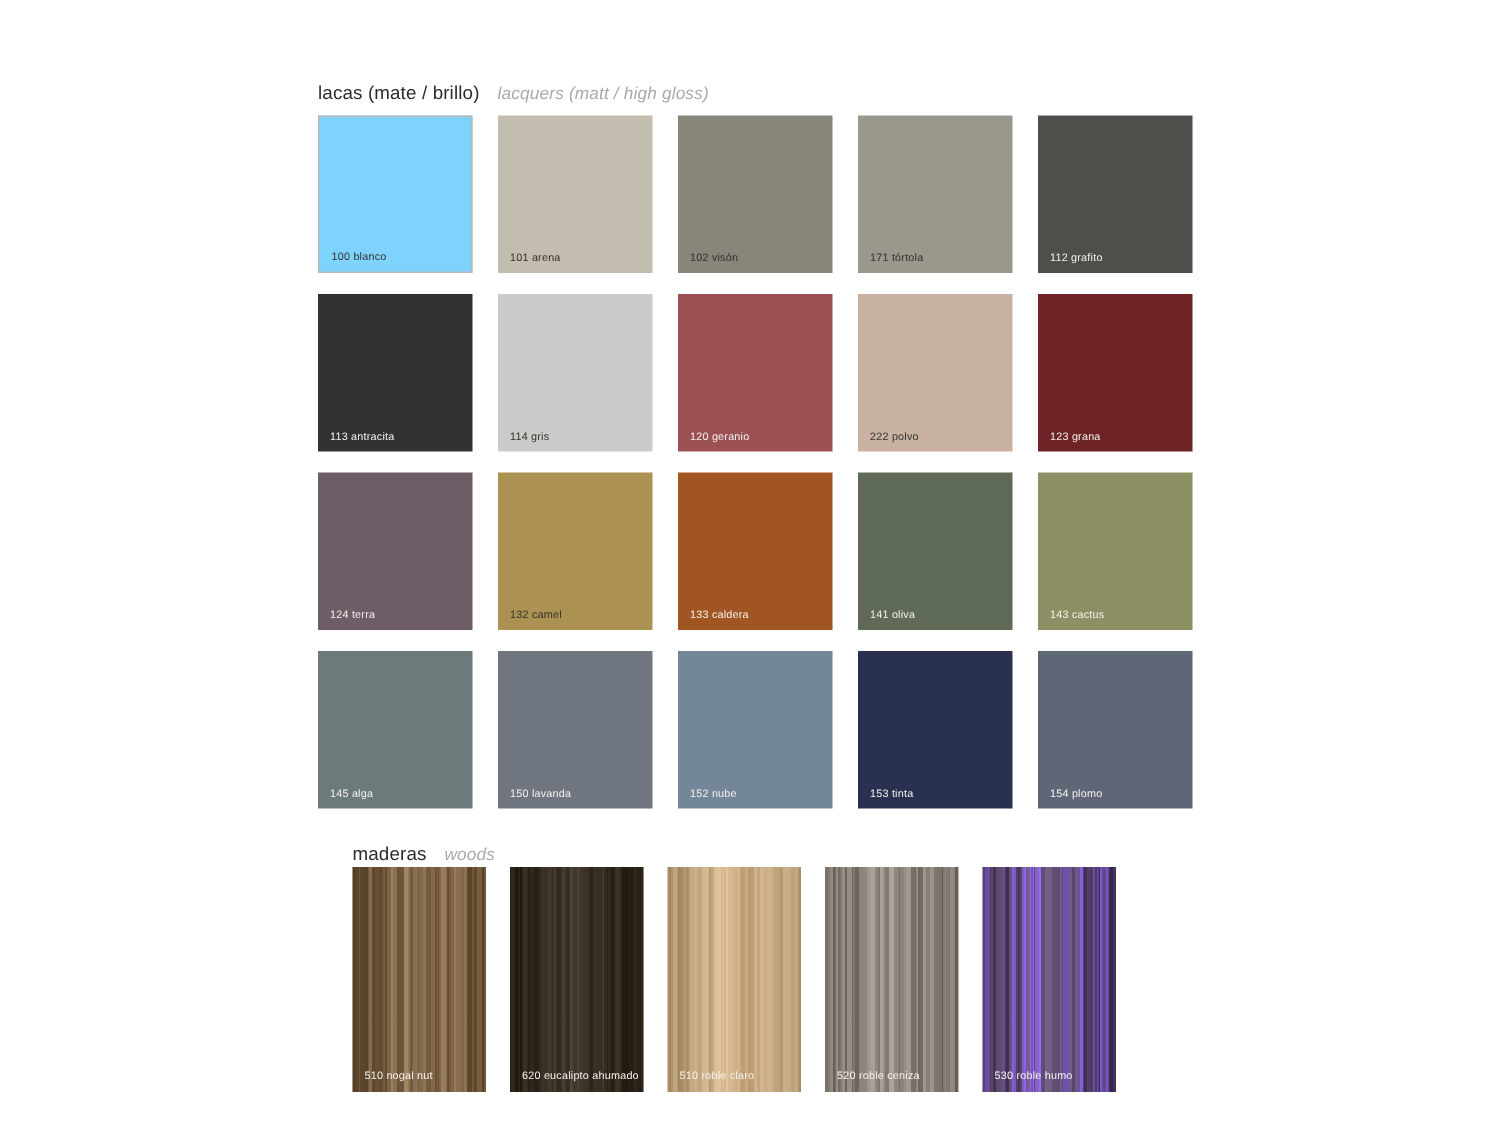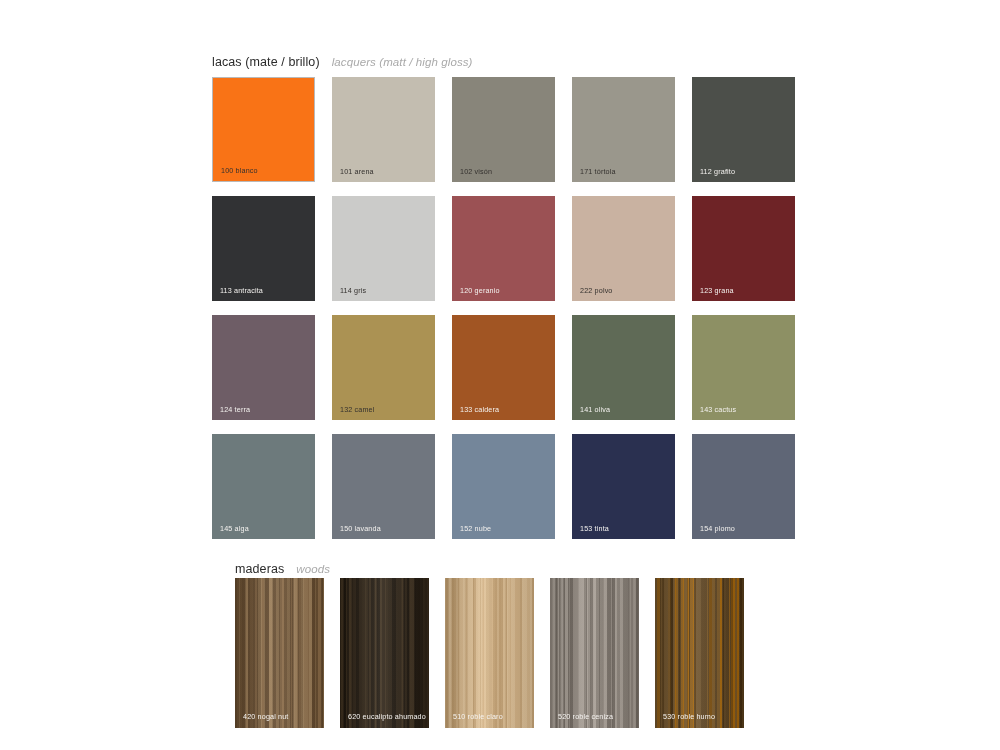--- a/index.html
+++ b/index.html
@@ -109,21 +109,21 @@
 <body>
 
 <div class="page">
 
   <div class="section-head" id="lacquers-head">
     <span class="section-title-es">lacas (mate / brillo)</span>
     <span class="section-title-en">lacquers (matt / high gloss)</span>
   </div>
 
   <div class="lacquer-grid" id="lacquer-grid">
-      <div class="swatch light bordered" style="background: #f97316;">
+      <div class="swatch light bordered" style="background: #7dd3fc;">
         <span class="label">100 blanco</span>
       </div>
       <div class="swatch light" style="background: rgb(195, 189, 176);">
         <span class="label">101 arena</span>
       </div>
       <div class="swatch light" style="background: rgb(136, 133, 122);">
         <span class="label">102 visón</span>
       </div>
       <div class="swatch light" style="background: rgb(154, 151, 140);">
         <span class="label">171 tórtola</span>
@@ -181,41 +181,41 @@
   <div class="section-head" id="woods-head">
     <span class="section-title-es">maderas</span>
     <span class="section-title-en">woods</span>
   </div>
 
   <div class="woods-grid" id="woods-grid">
       <div class="wood" style="background: rgb(138, 106, 70);">
         <div class="grain" style="background-image: linear-gradient(90deg, rgb(79, 56, 31) 0%, rgb(79, 56, 31) 2.51%, rgb(79, 56, 31) 2.51%, rgb(79, 56, 31) 4.74%, rgb(79, 56, 31) 4.74%, rgb(79, 56, 31) 7.67%, rgb(79, 56, 31) 7.67%, rgb(79, 56, 31) 10.9%, rgb(79, 56, 31) 10.9%, rgb(79, 56, 31) 11.82%, rgb(79, 56, 31) 11.82%, rgb(79, 56, 31) 12.61%, transparent 12.61%, transparent 14.75%, rgb(79, 56, 31) 14.75%, rgb(79, 56, 31) 16.11%, rgb(79, 56, 31) 16.11%, rgb(79, 56, 31) 18.98%, rgb(79, 56, 31) 18.98%, rgb(79, 56, 31) 22.49%, transparent 22.49%, transparent 23.9%, transparent 23.9%, transparent 24.57%, rgb(79, 56, 31) 24.57%, rgb(79, 56, 31) 26.57%, rgb(79, 56, 31) 26.57%, rgb(79, 56, 31) 28.72%, rgb(168, 138, 99) 28.72%, rgb(168, 138, 99) 30.35%, transparent 30.35%, transparent 32.24%, rgb(168, 138, 99) 32.24%, rgb(168, 138, 99) 33.68%, rgb(79, 56, 31) 33.68%, rgb(79, 56, 31) 37.31%, rgb(79, 56, 31) 37.31%, rgb(79, 56, 31) 38.34%, rgb(168, 138, 99) 38.34%, rgb(168, 138, 99) 41.88%, rgb(168, 138, 99) 41.88%, rgb(168, 138, 99) 43.21%, rgb(79, 56, 31) 43.21%, rgb(79, 56, 31) 46.92%, rgb(79, 56, 31) 46.92%, rgb(79, 56, 31) 50.04%, transparent 50.04%, transparent 52.24%, transparent 52.24%, transparent 53.62%, transparent 53.62%, transparent 54.86%, rgb(79, 56, 31) 54.86%, rgb(79, 56, 31) 55.78%, rgb(79, 56, 31) 55.78%, rgb(79, 56, 31) 57.28%, rgb(79, 56, 31) 57.28%, rgb(79, 56, 31) 59.47%, rgb(79, 56, 31) 59.47%, rgb(79, 56, 31) 61.2%, rgb(79, 56, 31) 61.2%, rgb(79, 56, 31) 63.15%, transparent 63.15%, transparent 63.77%, rgb(79, 56, 31) 63.77%, rgb(79, 56, 31) 66.29%, rgb(168, 138, 99) 66.29%, rgb(168, 138, 99) 70.07%, transparent 70.07%, transparent 70.86%, rgb(79, 56, 31) 70.86%, rgb(79, 56, 31) 72.01%, transparent 72.01%, transparent 73.7%, rgb(168, 138, 99) 73.7%, rgb(168, 138, 99) 77.47%, transparent 77.47%, transparent 79.34%, transparent 79.34%, transparent 82.46%, transparent 82.46%, transparent 83.51%, rgb(168, 138, 99) 83.51%, rgb(168, 138, 99) 86.08%, rgb(79, 56, 31) 86.08%, rgb(79, 56, 31) 88.82%, rgb(79, 56, 31) 88.82%, rgb(79, 56, 31) 92.08%, rgb(79, 56, 31) 92.08%, rgb(79, 56, 31) 93.18%, transparent 93.18%, transparent 94.8%, transparent 94.8%, transparent 96.7%, rgb(79, 56, 31) 96.7%, rgb(79, 56, 31) 98.43%, rgb(168, 138, 99) 98.43%, rgb(168, 138, 99) 99.26%, rgb(168, 138, 99) 99.26%, rgb(168, 138, 99) 100%); opacity: 0.55;"></div>
         <div class="grain" style="background-image: linear-gradient(90deg, rgb(79, 56, 31) 0%, rgb(79, 56, 31) 2.09%, transparent 2.09%, transparent 4.72%, rgb(168, 138, 99) 4.72%, rgb(168, 138, 99) 5.48%, transparent 5.48%, transparent 6.86%, transparent 6.86%, transparent 8.29%, rgb(79, 56, 31) 8.29%, rgb(79, 56, 31) 11.4%, rgb(168, 138, 99) 11.4%, rgb(168, 138, 99) 14.87%, rgb(79, 56, 31) 14.87%, rgb(79, 56, 31) 17.21%, transparent 17.21%, transparent 19.79%, rgb(79, 56, 31) 19.79%, rgb(79, 56, 31) 22.84%, rgb(79, 56, 31) 22.84%, rgb(79, 56, 31) 26.06%, rgb(168, 138, 99) 26.06%, rgb(168, 138, 99) 29.5%, transparent 29.5%, transparent 30.68%, transparent 30.68%, transparent 32.61%, rgb(79, 56, 31) 32.61%, rgb(79, 56, 31) 36.18%, rgb(79, 56, 31) 36.18%, rgb(79, 56, 31) 38.3%, transparent 38.3%, transparent 41.04%, transparent 41.04%, transparent 41.86%, rgb(79, 56, 31) 41.86%, rgb(79, 56, 31) 45.61%, rgb(168, 138, 99) 45.61%, rgb(168, 138, 99) 49.14%, rgb(79, 56, 31) 49.14%, rgb(79, 56, 31) 51.8%, rgb(79, 56, 31) 51.8%, rgb(79, 56, 31) 52.52%, transparent 52.52%, transparent 54.67%, transparent 54.67%, transparent 58.43%, rgb(168, 138, 99) 58.43%, rgb(168, 138, 99) 62.15%, rgb(79, 56, 31) 62.15%, rgb(79, 56, 31) 65.02%, rgb(168, 138, 99) 65.02%, rgb(168, 138, 99) 67.01%, transparent 67.01%, transparent 68%, transparent 68%, transparent 71.57%, rgb(79, 56, 31) 71.57%, rgb(79, 56, 31) 73.18%, rgb(79, 56, 31) 73.18%, rgb(79, 56, 31) 76.38%, rgb(168, 138, 99) 76.38%, rgb(168, 138, 99) 78.49%, rgb(168, 138, 99) 78.49%, rgb(168, 138, 99) 82.18%, transparent 82.18%, transparent 84.01%, transparent 84.01%, transparent 86.75%, rgb(79, 56, 31) 86.75%, rgb(79, 56, 31) 89.65%, rgb(168, 138, 99) 89.65%, rgb(168, 138, 99) 90.8%, transparent 90.8%, transparent 94.15%, transparent 94.15%, transparent 97.64%, rgb(79, 56, 31) 97.64%, rgb(79, 56, 31) 99.85%, rgb(79, 56, 31) 99.85%, rgb(79, 56, 31) 100%); opacity: 0.3;"></div>
         <div class="grain" style="background: linear-gradient(90deg, rgba(0, 0, 0, 0.16), rgba(255, 255, 255, 0.1) 45%, rgba(0, 0, 0, 0.14));"></div>
-        <span class="label">420 nogal nut</span>
+        <span class="label">510 nogal nut</span>
       </div>
       <div class="wood" style="background: rgb(45, 34, 21);">
         <div class="grain" style="background-image: linear-gradient(90deg, transparent 0%, transparent 0.79%, rgb(74, 58, 37) 0.79%, rgb(74, 58, 37) 2.98%, transparent 2.98%, transparent 4.75%, rgb(20, 14, 7) 4.75%, rgb(20, 14, 7) 6.32%, transparent 6.32%, transparent 7.39%, rgb(20, 14, 7) 7.39%, rgb(20, 14, 7) 8.01%, transparent 8.01%, transparent 8.92%, transparent 8.92%, transparent 9.89%, rgb(74, 58, 37) 9.89%, rgb(74, 58, 37) 11.85%, transparent 11.85%, transparent 14.89%, transparent 14.89%, transparent 17.88%, rgb(20, 14, 7) 17.88%, rgb(20, 14, 7) 21.49%, transparent 21.49%, transparent 24.16%, rgb(74, 58, 37) 24.16%, rgb(74, 58, 37) 25.94%, rgb(74, 58, 37) 25.94%, rgb(74, 58, 37) 29.38%, transparent 29.38%, transparent 30.23%, rgb(74, 58, 37) 30.23%, rgb(74, 58, 37) 31.83%, transparent 31.83%, transparent 34.38%, rgb(20, 14, 7) 34.38%, rgb(20, 14, 7) 36.21%, rgb(20, 14, 7) 36.21%, rgb(20, 14, 7) 39.74%, rgb(74, 58, 37) 39.74%, rgb(74, 58, 37) 41.71%, rgb(20, 14, 7) 41.71%, rgb(20, 14, 7) 45.22%, rgb(74, 58, 37) 45.22%, rgb(74, 58, 37) 47.44%, transparent 47.44%, transparent 50.23%, rgb(74, 58, 37) 50.23%, rgb(74, 58, 37) 53.96%, rgb(20, 14, 7) 53.96%, rgb(20, 14, 7) 55.91%, rgb(20, 14, 7) 55.91%, rgb(20, 14, 7) 58.79%, rgb(20, 14, 7) 58.79%, rgb(20, 14, 7) 62.34%, rgb(20, 14, 7) 62.34%, rgb(20, 14, 7) 66.14%, transparent 66.14%, transparent 69.42%, rgb(74, 58, 37) 69.42%, rgb(74, 58, 37) 70.29%, rgb(20, 14, 7) 70.29%, rgb(20, 14, 7) 72.69%, rgb(20, 14, 7) 72.69%, rgb(20, 14, 7) 74.57%, rgb(20, 14, 7) 74.57%, rgb(20, 14, 7) 77.7%, rgb(74, 58, 37) 77.7%, rgb(74, 58, 37) 79.74%, rgb(74, 58, 37) 79.74%, rgb(74, 58, 37) 82.68%, transparent 82.68%, transparent 84.49%, rgb(20, 14, 7) 84.49%, rgb(20, 14, 7) 88.29%, rgb(20, 14, 7) 88.29%, rgb(20, 14, 7) 89.41%, transparent 89.41%, transparent 90.57%, transparent 90.57%, transparent 92.89%, rgb(74, 58, 37) 92.89%, rgb(74, 58, 37) 93.58%, rgb(74, 58, 37) 93.58%, rgb(74, 58, 37) 95.86%, transparent 95.86%, transparent 97.73%, transparent 97.73%, transparent 100%); opacity: 0.55;"></div>
         <div class="grain" style="background-image: linear-gradient(90deg, transparent 0%, transparent 3.12%, transparent 3.12%, transparent 4.88%, rgb(20, 14, 7) 4.88%, rgb(20, 14, 7) 5.75%, rgb(20, 14, 7) 5.75%, rgb(20, 14, 7) 7.06%, rgb(74, 58, 37) 7.06%, rgb(74, 58, 37) 7.71%, rgb(20, 14, 7) 7.71%, rgb(20, 14, 7) 9.72%, rgb(74, 58, 37) 9.72%, rgb(74, 58, 37) 12.39%, rgb(74, 58, 37) 12.39%, rgb(74, 58, 37) 13.33%, rgb(20, 14, 7) 13.33%, rgb(20, 14, 7) 15.02%, transparent 15.02%, transparent 16.9%, transparent 16.9%, transparent 20.58%, transparent 20.58%, transparent 21.57%, transparent 21.57%, transparent 24.75%, rgb(20, 14, 7) 24.75%, rgb(20, 14, 7) 28.31%, transparent 28.31%, transparent 29.28%, rgb(74, 58, 37) 29.28%, rgb(74, 58, 37) 30.54%, rgb(20, 14, 7) 30.54%, rgb(20, 14, 7) 32.16%, rgb(74, 58, 37) 32.16%, rgb(74, 58, 37) 34.86%, transparent 34.86%, transparent 38.42%, rgb(74, 58, 37) 38.42%, rgb(74, 58, 37) 40.57%, rgb(20, 14, 7) 40.57%, rgb(20, 14, 7) 41.41%, rgb(20, 14, 7) 41.41%, rgb(20, 14, 7) 43%, transparent 43%, transparent 45.99%, transparent 45.99%, transparent 48.86%, transparent 48.86%, transparent 51.63%, rgb(20, 14, 7) 51.63%, rgb(20, 14, 7) 53.67%, rgb(74, 58, 37) 53.67%, rgb(74, 58, 37) 57.11%, rgb(74, 58, 37) 57.11%, rgb(74, 58, 37) 58.9%, rgb(20, 14, 7) 58.9%, rgb(20, 14, 7) 62.44%, rgb(74, 58, 37) 62.44%, rgb(74, 58, 37) 66.07%, transparent 66.07%, transparent 68.99%, rgb(74, 58, 37) 68.99%, rgb(74, 58, 37) 71.16%, rgb(74, 58, 37) 71.16%, rgb(74, 58, 37) 72.45%, transparent 72.45%, transparent 73.27%, rgb(74, 58, 37) 73.27%, rgb(74, 58, 37) 75.46%, rgb(20, 14, 7) 75.46%, rgb(20, 14, 7) 76.17%, rgb(20, 14, 7) 76.17%, rgb(20, 14, 7) 79.12%, transparent 79.12%, transparent 80.59%, transparent 80.59%, transparent 83.54%, rgb(20, 14, 7) 83.54%, rgb(20, 14, 7) 84.33%, rgb(20, 14, 7) 84.33%, rgb(20, 14, 7) 85.4%, transparent 85.4%, transparent 88.06%, transparent 88.06%, transparent 89.86%, rgb(20, 14, 7) 89.86%, rgb(20, 14, 7) 91.93%, rgb(20, 14, 7) 91.93%, rgb(20, 14, 7) 92.85%, transparent 92.85%, transparent 93.5%, rgb(20, 14, 7) 93.5%, rgb(20, 14, 7) 95.83%, transparent 95.83%, transparent 97.83%, rgb(74, 58, 37) 97.83%, rgb(74, 58, 37) 99.42%, rgb(74, 58, 37) 99.42%, rgb(74, 58, 37) 100%); opacity: 0.3;"></div>
         <div class="grain" style="background: linear-gradient(90deg, rgba(0, 0, 0, 0.16), rgba(255, 255, 255, 0.1) 45%, rgba(0, 0, 0, 0.14));"></div>
         <span class="label">620 eucalipto ahumado</span>
       </div>
       <div class="wood" style="background: rgb(211, 177, 131);">
         <div class="grain" style="background-image: linear-gradient(90deg, rgb(179, 143, 95) 0%, rgb(179, 143, 95) 2.27%, rgb(179, 143, 95) 2.27%, rgb(179, 143, 95) 4.42%, rgb(230, 202, 161) 4.42%, rgb(230, 202, 161) 5.02%, rgb(230, 202, 161) 5.02%, rgb(230, 202, 161) 8.14%, rgb(179, 143, 95) 8.14%, rgb(179, 143, 95) 9.35%, rgb(179, 143, 95) 9.35%, rgb(179, 143, 95) 13.02%, rgb(179, 143, 95) 13.02%, rgb(179, 143, 95) 15.89%, transparent 15.89%, transparent 19.68%, transparent 19.68%, transparent 20.72%, rgb(230, 202, 161) 20.72%, rgb(230, 202, 161) 23.3%, transparent 23.3%, transparent 24.67%, rgb(230, 202, 161) 24.67%, rgb(230, 202, 161) 28.01%, rgb(230, 202, 161) 28.01%, rgb(230, 202, 161) 31.35%, rgb(179, 143, 95) 31.35%, rgb(179, 143, 95) 32.75%, transparent 32.75%, transparent 34.82%, rgb(230, 202, 161) 34.82%, rgb(230, 202, 161) 37.82%, rgb(230, 202, 161) 37.82%, rgb(230, 202, 161) 39.58%, rgb(230, 202, 161) 39.58%, rgb(230, 202, 161) 41.05%, transparent 41.05%, transparent 43.68%, rgb(230, 202, 161) 43.68%, rgb(230, 202, 161) 47.19%, rgb(230, 202, 161) 47.19%, rgb(230, 202, 161) 49.81%, rgb(179, 143, 95) 49.81%, rgb(179, 143, 95) 53.11%, transparent 53.11%, transparent 54.44%, rgb(179, 143, 95) 54.44%, rgb(179, 143, 95) 57.82%, rgb(179, 143, 95) 57.82%, rgb(179, 143, 95) 60.69%, rgb(179, 143, 95) 60.69%, rgb(179, 143, 95) 63.36%, rgb(179, 143, 95) 63.36%, rgb(179, 143, 95) 64.99%, transparent 64.99%, transparent 67.41%, rgb(179, 143, 95) 67.41%, rgb(179, 143, 95) 69.6%, rgb(230, 202, 161) 69.6%, rgb(230, 202, 161) 71.23%, transparent 71.23%, transparent 74.22%, rgb(230, 202, 161) 74.22%, rgb(230, 202, 161) 75.21%, rgb(230, 202, 161) 75.21%, rgb(230, 202, 161) 76.45%, rgb(230, 202, 161) 76.45%, rgb(230, 202, 161) 78.92%, transparent 78.92%, transparent 82.23%, transparent 82.23%, transparent 83.76%, transparent 83.76%, transparent 85.68%, transparent 85.68%, transparent 86.3%, rgb(230, 202, 161) 86.3%, rgb(230, 202, 161) 89.87%, rgb(230, 202, 161) 89.87%, rgb(230, 202, 161) 92.28%, transparent 92.28%, transparent 95.86%, rgb(230, 202, 161) 95.86%, rgb(230, 202, 161) 97.89%, transparent 97.89%, transparent 99.69%, rgb(179, 143, 95) 99.69%, rgb(179, 143, 95) 100%); opacity: 0.55;"></div>
         <div class="grain" style="background-image: linear-gradient(90deg, rgb(230, 202, 161) 0%, rgb(230, 202, 161) 0.95%, transparent 0.95%, transparent 1.84%, transparent 1.84%, transparent 2.81%, rgb(230, 202, 161) 2.81%, rgb(230, 202, 161) 4.06%, transparent 4.06%, transparent 7.13%, rgb(179, 143, 95) 7.13%, rgb(179, 143, 95) 8.03%, rgb(179, 143, 95) 8.03%, rgb(179, 143, 95) 9.91%, transparent 9.91%, transparent 12.66%, rgb(230, 202, 161) 12.66%, rgb(230, 202, 161) 13.45%, rgb(230, 202, 161) 13.45%, rgb(230, 202, 161) 14.15%, rgb(179, 143, 95) 14.15%, rgb(179, 143, 95) 15.11%, transparent 15.11%, transparent 16.84%, rgb(230, 202, 161) 16.84%, rgb(230, 202, 161) 18.82%, rgb(230, 202, 161) 18.82%, rgb(230, 202, 161) 20.82%, transparent 20.82%, transparent 22.38%, rgb(179, 143, 95) 22.38%, rgb(179, 143, 95) 25.97%, transparent 25.97%, transparent 29.68%, transparent 29.68%, transparent 31.05%, rgb(179, 143, 95) 31.05%, rgb(179, 143, 95) 34.44%, rgb(179, 143, 95) 34.44%, rgb(179, 143, 95) 35.2%, transparent 35.2%, transparent 37.42%, rgb(230, 202, 161) 37.42%, rgb(230, 202, 161) 39.87%, rgb(179, 143, 95) 39.87%, rgb(179, 143, 95) 40.51%, rgb(230, 202, 161) 40.51%, rgb(230, 202, 161) 42.48%, transparent 42.48%, transparent 44.31%, transparent 44.31%, transparent 45.51%, rgb(179, 143, 95) 45.51%, rgb(179, 143, 95) 47.2%, rgb(179, 143, 95) 47.2%, rgb(179, 143, 95) 49.8%, rgb(230, 202, 161) 49.8%, rgb(230, 202, 161) 53.31%, transparent 53.31%, transparent 55.76%, rgb(179, 143, 95) 55.76%, rgb(179, 143, 95) 58.39%, rgb(230, 202, 161) 58.39%, rgb(230, 202, 161) 60.63%, rgb(179, 143, 95) 60.63%, rgb(179, 143, 95) 62.73%, transparent 62.73%, transparent 65.73%, rgb(230, 202, 161) 65.73%, rgb(230, 202, 161) 67.36%, rgb(230, 202, 161) 67.36%, rgb(230, 202, 161) 69.1%, transparent 69.1%, transparent 70.65%, rgb(230, 202, 161) 70.65%, rgb(230, 202, 161) 73.44%, transparent 73.44%, transparent 75.84%, transparent 75.84%, transparent 78.4%, transparent 78.4%, transparent 81.95%, transparent 81.95%, transparent 83.93%, rgb(230, 202, 161) 83.93%, rgb(230, 202, 161) 84.63%, rgb(179, 143, 95) 84.63%, rgb(179, 143, 95) 86.43%, rgb(230, 202, 161) 86.43%, rgb(230, 202, 161) 87.94%, rgb(230, 202, 161) 87.94%, rgb(230, 202, 161) 91.38%, rgb(230, 202, 161) 91.38%, rgb(230, 202, 161) 93.17%, rgb(230, 202, 161) 93.17%, rgb(230, 202, 161) 95.27%, rgb(230, 202, 161) 95.27%, rgb(230, 202, 161) 97.49%, rgb(179, 143, 95) 97.49%, rgb(179, 143, 95) 98.9%, rgb(179, 143, 95) 98.9%, rgb(179, 143, 95) 100%); opacity: 0.3;"></div>
         <div class="grain" style="background: linear-gradient(90deg, rgba(0, 0, 0, 0.16), rgba(255, 255, 255, 0.1) 45%, rgba(0, 0, 0, 0.14));"></div>
         <span class="label">510 roble claro</span>
       </div>
       <div class="wood" style="background: rgb(142, 133, 124);">
         <div class="grain" style="background-image: linear-gradient(90deg, transparent 0%, transparent 3.75%, rgb(179, 170, 160) 3.75%, rgb(179, 170, 160) 5.86%, rgb(94, 86, 78) 5.86%, rgb(94, 86, 78) 8.5%, rgb(179, 170, 160) 8.5%, rgb(179, 170, 160) 9.96%, transparent 9.96%, transparent 11.31%, rgb(179, 170, 160) 11.31%, rgb(179, 170, 160) 14.83%, rgb(94, 86, 78) 14.83%, rgb(94, 86, 78) 16.46%, rgb(179, 170, 160) 16.46%, rgb(179, 170, 160) 19.87%, rgb(94, 86, 78) 19.87%, rgb(94, 86, 78) 23.18%, rgb(94, 86, 78) 23.18%, rgb(94, 86, 78) 25.31%, transparent 25.31%, transparent 28.25%, transparent 28.25%, transparent 31.33%, transparent 31.33%, transparent 32.14%, rgb(179, 170, 160) 32.14%, rgb(179, 170, 160) 33.17%, transparent 33.17%, transparent 33.85%, rgb(179, 170, 160) 33.85%, rgb(179, 170, 160) 35.81%, rgb(179, 170, 160) 35.81%, rgb(179, 170, 160) 37.73%, rgb(94, 86, 78) 37.73%, rgb(94, 86, 78) 41.32%, rgb(179, 170, 160) 41.32%, rgb(179, 170, 160) 44.75%, rgb(94, 86, 78) 44.75%, rgb(94, 86, 78) 48.25%, rgb(179, 170, 160) 48.25%, rgb(179, 170, 160) 51.51%, rgb(94, 86, 78) 51.51%, rgb(94, 86, 78) 54.61%, rgb(94, 86, 78) 54.61%, rgb(94, 86, 78) 58.24%, rgb(94, 86, 78) 58.24%, rgb(94, 86, 78) 59.02%, transparent 59.02%, transparent 61.03%, rgb(179, 170, 160) 61.03%, rgb(179, 170, 160) 64.41%, rgb(94, 86, 78) 64.41%, rgb(94, 86, 78) 68%, transparent 68%, transparent 69.27%, rgb(179, 170, 160) 69.27%, rgb(179, 170, 160) 69.87%, rgb(94, 86, 78) 69.87%, rgb(94, 86, 78) 73.05%, rgb(179, 170, 160) 73.05%, rgb(179, 170, 160) 74.96%, rgb(179, 170, 160) 74.96%, rgb(179, 170, 160) 77.73%, rgb(179, 170, 160) 77.73%, rgb(179, 170, 160) 81.53%, rgb(94, 86, 78) 81.53%, rgb(94, 86, 78) 83.34%, rgb(94, 86, 78) 83.34%, rgb(94, 86, 78) 84.71%, rgb(94, 86, 78) 84.71%, rgb(94, 86, 78) 88.03%, transparent 88.03%, transparent 90.07%, rgb(179, 170, 160) 90.07%, rgb(179, 170, 160) 90.71%, transparent 90.71%, transparent 93.53%, rgb(179, 170, 160) 93.53%, rgb(179, 170, 160) 97.19%, rgb(94, 86, 78) 97.19%, rgb(94, 86, 78) 98.84%, transparent 98.84%, transparent 100%); opacity: 0.55;"></div>
         <div class="grain" style="background-image: linear-gradient(90deg, transparent 0%, transparent 1.98%, rgb(179, 170, 160) 1.98%, rgb(179, 170, 160) 5.19%, rgb(179, 170, 160) 5.19%, rgb(179, 170, 160) 6.27%, transparent 6.27%, transparent 7.46%, rgb(179, 170, 160) 7.46%, rgb(179, 170, 160) 9.76%, rgb(94, 86, 78) 9.76%, rgb(94, 86, 78) 12.75%, transparent 12.75%, transparent 13.83%, rgb(179, 170, 160) 13.83%, rgb(179, 170, 160) 15.18%, transparent 15.18%, transparent 18.28%, transparent 18.28%, transparent 21.01%, rgb(179, 170, 160) 21.01%, rgb(179, 170, 160) 22.44%, rgb(94, 86, 78) 22.44%, rgb(94, 86, 78) 24.91%, rgb(94, 86, 78) 24.91%, rgb(94, 86, 78) 25.69%, transparent 25.69%, transparent 29.32%, transparent 29.32%, transparent 31.49%, rgb(179, 170, 160) 31.49%, rgb(179, 170, 160) 34.2%, rgb(179, 170, 160) 34.2%, rgb(179, 170, 160) 36.79%, rgb(179, 170, 160) 36.79%, rgb(179, 170, 160) 40.05%, transparent 40.05%, transparent 43.25%, rgb(94, 86, 78) 43.25%, rgb(94, 86, 78) 45.84%, transparent 45.84%, transparent 49.44%, rgb(179, 170, 160) 49.44%, rgb(179, 170, 160) 52.74%, rgb(179, 170, 160) 52.74%, rgb(179, 170, 160) 54.23%, rgb(179, 170, 160) 54.23%, rgb(179, 170, 160) 55.3%, rgb(94, 86, 78) 55.3%, rgb(94, 86, 78) 56.19%, rgb(179, 170, 160) 56.19%, rgb(179, 170, 160) 59.76%, transparent 59.76%, transparent 62.89%, transparent 62.89%, transparent 66.3%, transparent 66.3%, transparent 69.78%, rgb(94, 86, 78) 69.78%, rgb(94, 86, 78) 71.04%, transparent 71.04%, transparent 73.4%, rgb(179, 170, 160) 73.4%, rgb(179, 170, 160) 75.7%, rgb(94, 86, 78) 75.7%, rgb(94, 86, 78) 78.61%, rgb(179, 170, 160) 78.61%, rgb(179, 170, 160) 80.58%, rgb(179, 170, 160) 80.58%, rgb(179, 170, 160) 81.67%, rgb(179, 170, 160) 81.67%, rgb(179, 170, 160) 84.42%, rgb(179, 170, 160) 84.42%, rgb(179, 170, 160) 87.77%, rgb(94, 86, 78) 87.77%, rgb(94, 86, 78) 88.68%, transparent 88.68%, transparent 90.53%, transparent 90.53%, transparent 91.67%, transparent 91.67%, transparent 94.51%, rgb(179, 170, 160) 94.51%, rgb(179, 170, 160) 95.79%, transparent 95.79%, transparent 98.6%, rgb(94, 86, 78) 98.6%, rgb(94, 86, 78) 100%); opacity: 0.3;"></div>
         <div class="grain" style="background: linear-gradient(90deg, rgba(0, 0, 0, 0.16), rgba(255, 255, 255, 0.1) 45%, rgba(0, 0, 0, 0.14));"></div>
         <span class="label">520 roble ceniza</span>
       </div>
-      <div class="wood" style="background: #a16207;">
+      <div class="wood" style="background: #8b5cf6;">
         <div class="grain" style="background-image: linear-gradient(90deg, rgb(85, 73, 58) 0%, rgb(85, 73, 58) 2.03%, transparent 2.03%, transparent 4.1%, transparent 4.1%, transparent 5.57%, rgb(85, 73, 58) 5.57%, rgb(85, 73, 58) 8.58%, rgb(24, 19, 16) 8.58%, rgb(24, 19, 16) 10.07%, rgb(85, 73, 58) 10.07%, rgb(85, 73, 58) 13.44%, rgb(85, 73, 58) 13.44%, rgb(85, 73, 58) 17.03%, rgb(24, 19, 16) 17.03%, rgb(24, 19, 16) 20.05%, rgb(85, 73, 58) 20.05%, rgb(85, 73, 58) 22.45%, transparent 22.45%, transparent 24.12%, transparent 24.12%, transparent 25.43%, rgb(24, 19, 16) 25.43%, rgb(24, 19, 16) 28.25%, rgb(85, 73, 58) 28.25%, rgb(85, 73, 58) 29.73%, transparent 29.73%, transparent 30.38%, transparent 30.38%, transparent 32.88%, rgb(85, 73, 58) 32.88%, rgb(85, 73, 58) 33.8%, rgb(85, 73, 58) 33.8%, rgb(85, 73, 58) 35.88%, transparent 35.88%, transparent 38.39%, rgb(24, 19, 16) 38.39%, rgb(24, 19, 16) 39.42%, transparent 39.42%, transparent 42.91%, transparent 42.91%, transparent 43.62%, rgb(24, 19, 16) 43.62%, rgb(24, 19, 16) 46.5%, rgb(85, 73, 58) 46.5%, rgb(85, 73, 58) 49.24%, rgb(85, 73, 58) 49.24%, rgb(85, 73, 58) 50.61%, rgb(85, 73, 58) 50.61%, rgb(85, 73, 58) 51.77%, rgb(85, 73, 58) 51.77%, rgb(85, 73, 58) 52.66%, rgb(85, 73, 58) 52.66%, rgb(85, 73, 58) 55.01%, rgb(85, 73, 58) 55.01%, rgb(85, 73, 58) 58.33%, rgb(85, 73, 58) 58.33%, rgb(85, 73, 58) 60.54%, transparent 60.54%, transparent 62.06%, transparent 62.06%, transparent 62.89%, transparent 62.89%, transparent 64.26%, rgb(85, 73, 58) 64.26%, rgb(85, 73, 58) 67.41%, rgb(85, 73, 58) 67.41%, rgb(85, 73, 58) 68.57%, rgb(85, 73, 58) 68.57%, rgb(85, 73, 58) 71.19%, rgb(85, 73, 58) 71.19%, rgb(85, 73, 58) 73.11%, transparent 73.11%, transparent 75.26%, rgb(24, 19, 16) 75.26%, rgb(24, 19, 16) 75.92%, rgb(24, 19, 16) 75.92%, rgb(24, 19, 16) 77.99%, rgb(85, 73, 58) 77.99%, rgb(85, 73, 58) 79.7%, rgb(24, 19, 16) 79.7%, rgb(24, 19, 16) 82.62%, transparent 82.62%, transparent 84.1%, rgb(85, 73, 58) 84.1%, rgb(85, 73, 58) 84.97%, rgb(85, 73, 58) 84.97%, rgb(85, 73, 58) 85.87%, transparent 85.87%, transparent 87.09%, rgb(24, 19, 16) 87.09%, rgb(24, 19, 16) 87.81%, transparent 87.81%, transparent 89.84%, rgb(85, 73, 58) 89.84%, rgb(85, 73, 58) 92.2%, transparent 92.2%, transparent 94.51%, rgb(85, 73, 58) 94.51%, rgb(85, 73, 58) 95.53%, rgb(24, 19, 16) 95.53%, rgb(24, 19, 16) 98.27%, rgb(24, 19, 16) 98.27%, rgb(24, 19, 16) 100%); opacity: 0.55;"></div>
         <div class="grain" style="background-image: linear-gradient(90deg, rgb(85, 73, 58) 0%, rgb(85, 73, 58) 3.01%, rgb(85, 73, 58) 3.01%, rgb(85, 73, 58) 5.35%, rgb(24, 19, 16) 5.35%, rgb(24, 19, 16) 6.53%, rgb(85, 73, 58) 6.53%, rgb(85, 73, 58) 7.66%, rgb(24, 19, 16) 7.66%, rgb(24, 19, 16) 9.18%, rgb(85, 73, 58) 9.18%, rgb(85, 73, 58) 11.07%, rgb(85, 73, 58) 11.07%, rgb(85, 73, 58) 14.55%, transparent 14.55%, transparent 17.7%, rgb(24, 19, 16) 17.7%, rgb(24, 19, 16) 19.91%, rgb(85, 73, 58) 19.91%, rgb(85, 73, 58) 21.46%, transparent 21.46%, transparent 23.37%, rgb(85, 73, 58) 23.37%, rgb(85, 73, 58) 26.58%, rgb(24, 19, 16) 26.58%, rgb(24, 19, 16) 29.36%, rgb(85, 73, 58) 29.36%, rgb(85, 73, 58) 31.42%, transparent 31.42%, transparent 34.19%, transparent 34.19%, transparent 36.03%, rgb(24, 19, 16) 36.03%, rgb(24, 19, 16) 37.51%, transparent 37.51%, transparent 39.44%, rgb(85, 73, 58) 39.44%, rgb(85, 73, 58) 42.46%, transparent 42.46%, transparent 43.67%, rgb(85, 73, 58) 43.67%, rgb(85, 73, 58) 45.45%, transparent 45.45%, transparent 46.41%, rgb(85, 73, 58) 46.41%, rgb(85, 73, 58) 48.75%, rgb(85, 73, 58) 48.75%, rgb(85, 73, 58) 52.13%, rgb(24, 19, 16) 52.13%, rgb(24, 19, 16) 55.26%, rgb(24, 19, 16) 55.26%, rgb(24, 19, 16) 58%, transparent 58%, transparent 59.39%, rgb(24, 19, 16) 59.39%, rgb(24, 19, 16) 60.4%, rgb(24, 19, 16) 60.4%, rgb(24, 19, 16) 63.86%, transparent 63.86%, transparent 67.13%, rgb(24, 19, 16) 67.13%, rgb(24, 19, 16) 69.2%, transparent 69.2%, transparent 71.57%, transparent 71.57%, transparent 75.28%, rgb(85, 73, 58) 75.28%, rgb(85, 73, 58) 76.24%, rgb(24, 19, 16) 76.24%, rgb(24, 19, 16) 79.97%, rgb(85, 73, 58) 79.97%, rgb(85, 73, 58) 83.74%, rgb(24, 19, 16) 83.74%, rgb(24, 19, 16) 85.7%, rgb(24, 19, 16) 85.7%, rgb(24, 19, 16) 87.92%, transparent 87.92%, transparent 89.23%, transparent 89.23%, transparent 92.15%, transparent 92.15%, transparent 94.26%, rgb(24, 19, 16) 94.26%, rgb(24, 19, 16) 98.05%, rgb(85, 73, 58) 98.05%, rgb(85, 73, 58) 99.77%, rgb(24, 19, 16) 99.77%, rgb(24, 19, 16) 100%); opacity: 0.3;"></div>
         <div class="grain" style="background: linear-gradient(90deg, rgba(0, 0, 0, 0.16), rgba(255, 255, 255, 0.1) 45%, rgba(0, 0, 0, 0.14));"></div>
         <span class="label">530 roble humo</span>
       </div>
     </div>
 
 </div>
 
 </body></html>

